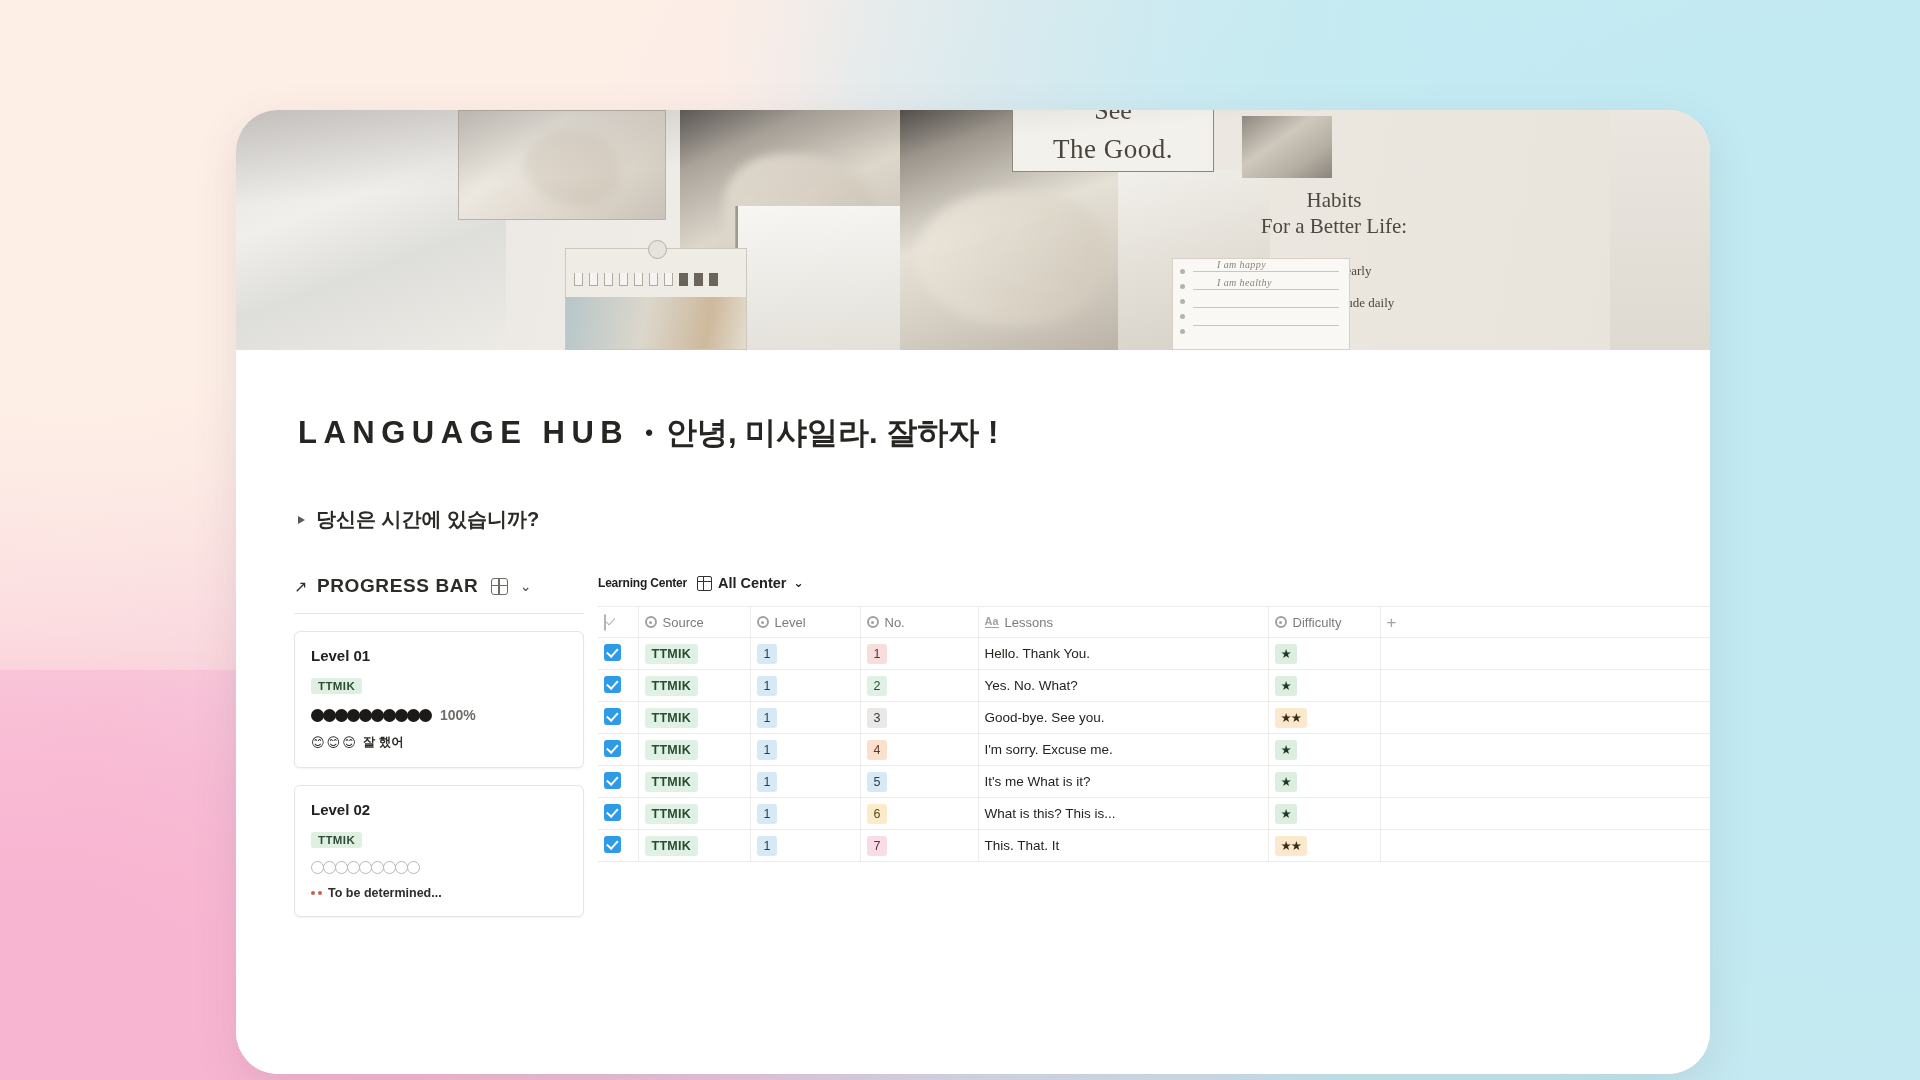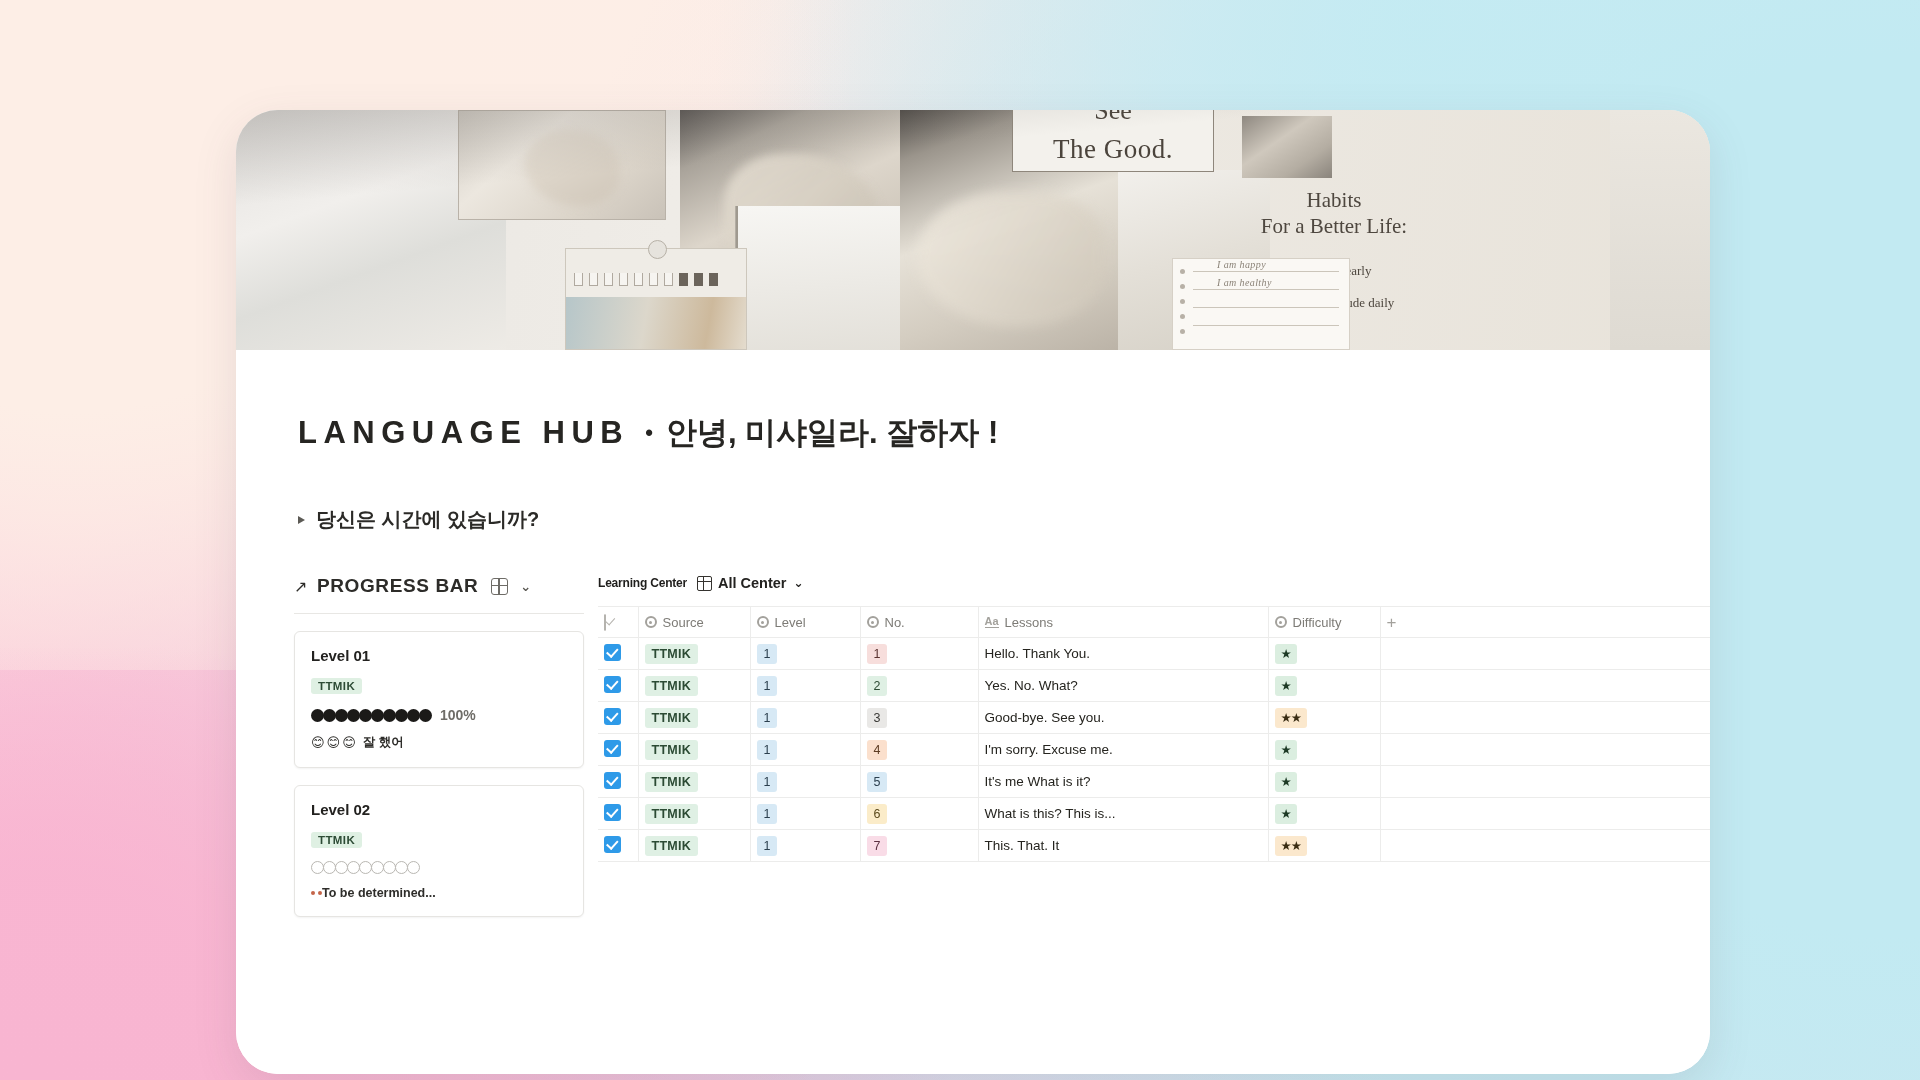--- a/index.html
+++ b/index.html
@@ -251,21 +251,21 @@
   .dots-row .d.full { background: #1b1a18; }
   .dots-row .d.empty { background: #fff; border: 1.4px solid #b9b7b2; }
   .dots-row .pct { margin-left: 9px; font-size: 14px; color: #6f6d68; font-weight: 700; }
   .emoji-row {
     margin-top: 11px; display: flex; align-items: center; gap: 2px;
     font-size: 12.5px; color: #2e2d2a; font-weight: 600;
   }
   .emoji-row .em { font-size: 13px; }
   .emoji-row .txt { margin-left: 5px; }
   .tbd-row {
-    margin-top: 12px; display: flex; align-items: center; 
+    margin-top: 12px; display: flex; align-items: center; gap: 6px;
     font-size: 12.5px; color: #2e2d2a; font-weight: 700;
   }
   .tbd-row .dd { display: flex; gap: 3px; }
   .tbd-row .dd i { width: 4px; height: 4px; border-radius: 50%; background: #c4654a; display: block; }
 
   
   #db-header {
     display: flex; align-items: center; gap: 10px;
     padding-bottom: 15px;
   }

